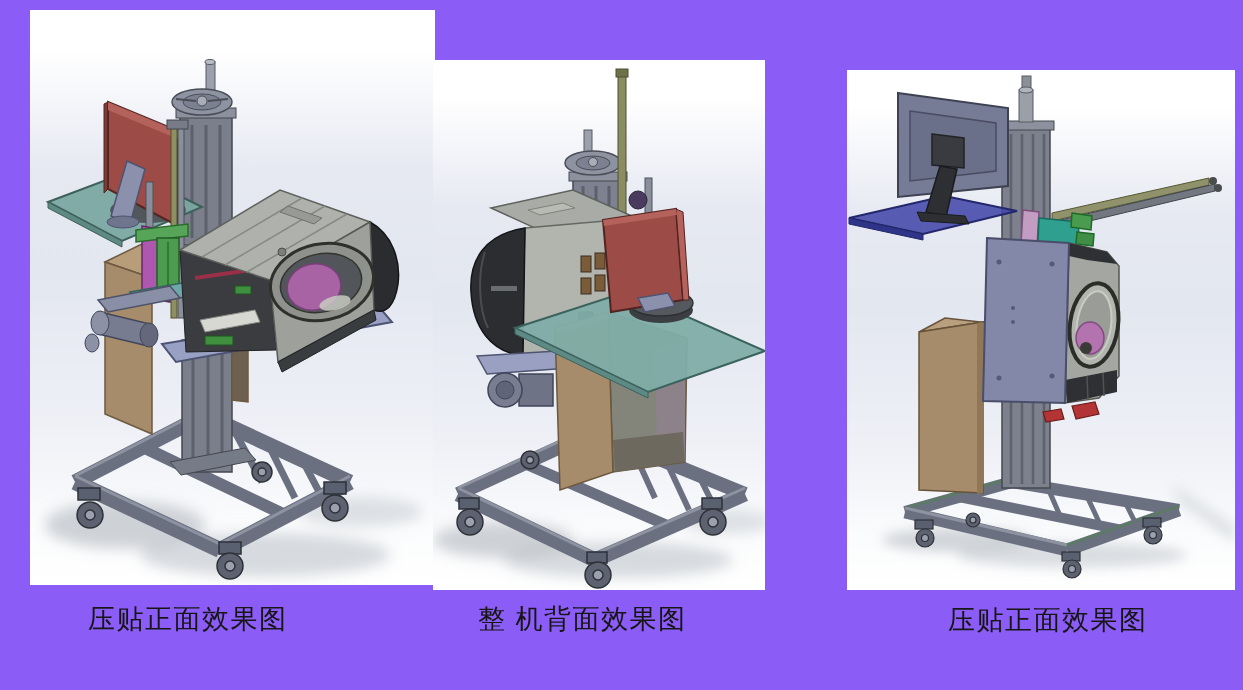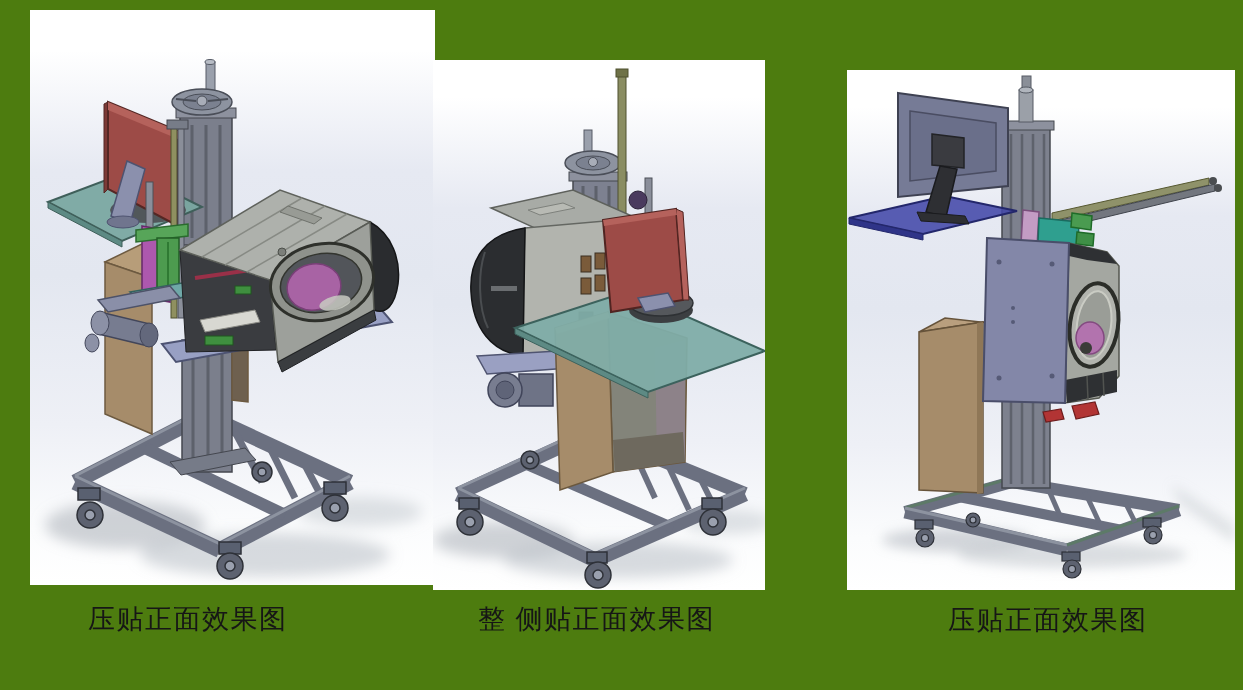--- a/index.html
+++ b/index.html
@@ -1,18 +1,18 @@
 <!DOCTYPE html>
 <html><head>
 <meta charset="utf-8">
 <style>
   * { margin:0; padding:0; box-sizing:border-box; }
   html,body { width:1243px; height:690px; background:#ffffff; overflow:hidden;
               font-family:"Liberation Sans", sans-serif; }
-  .page { position:relative; width:1243px; height:690px; background:#4d7c0f; }
+  .page { position:relative; width:1243px; height:690px; background:#8b5cf6; }
   .fig { position:absolute;
          background:linear-gradient(180deg,#ffffff 0%,#ffffff 7%,#e6e9f2 28%,#e3e7f0 46%,#eef0f6 72%,#fbfcfd 90%,#ffffff 100%); }
   .fig svg { position:absolute; left:0; top:0; width:100%; height:100%; }
   #fig-front { left:30px;  top:10px; width:405px; height:575px; }
   #fig-back  { left:433px; top:60px; width:332px; height:530px; }
   #fig-side  { left:847px; top:70px; width:388px; height:520px; }
   .caption { position:absolute; font-size:27px; font-weight:500; color:#161616;
              letter-spacing:1.5px; white-space:pre; }
   #cap-front { left:88px;  top:601px; }
   #cap-back  { left:478px; top:601px; }
@@ -380,16 +380,16 @@
         <polygon points="51,23 161,38 161,116 51,127" fill="#767b96" stroke="#3e4152" stroke-width="2"></polygon>
         <polygon points="63,41 149,53 149,101 63,111" fill="#6a6f8a" stroke="#4a4d62" stroke-width="1.5"></polygon>
         <polygon points="85,64 117,68 117,98 85,95" fill="#3a3b40" stroke="#222326" stroke-width="1.5"></polygon>
         <polygon points="93,96 110,99 99,147 79,142" fill="#2e2f33" stroke="#1a1b1e" stroke-width="1.5"></polygon>
         <polygon points="70,142 118,146 122,154 74,151" fill="#2e2f33" stroke="#1a1b1e"></polygon>
       </g>
     </svg>
   </div>
 
   <div class="caption" id="cap-front">压贴正面效果图</div>
-  <div class="caption" id="cap-back">整 侧贴正面效果图</div>
+  <div class="caption" id="cap-back">整 机背面效果图</div>
   <div class="caption" id="cap-side">压贴正面效果图</div>
 
 </div>
 
 </body></html>

